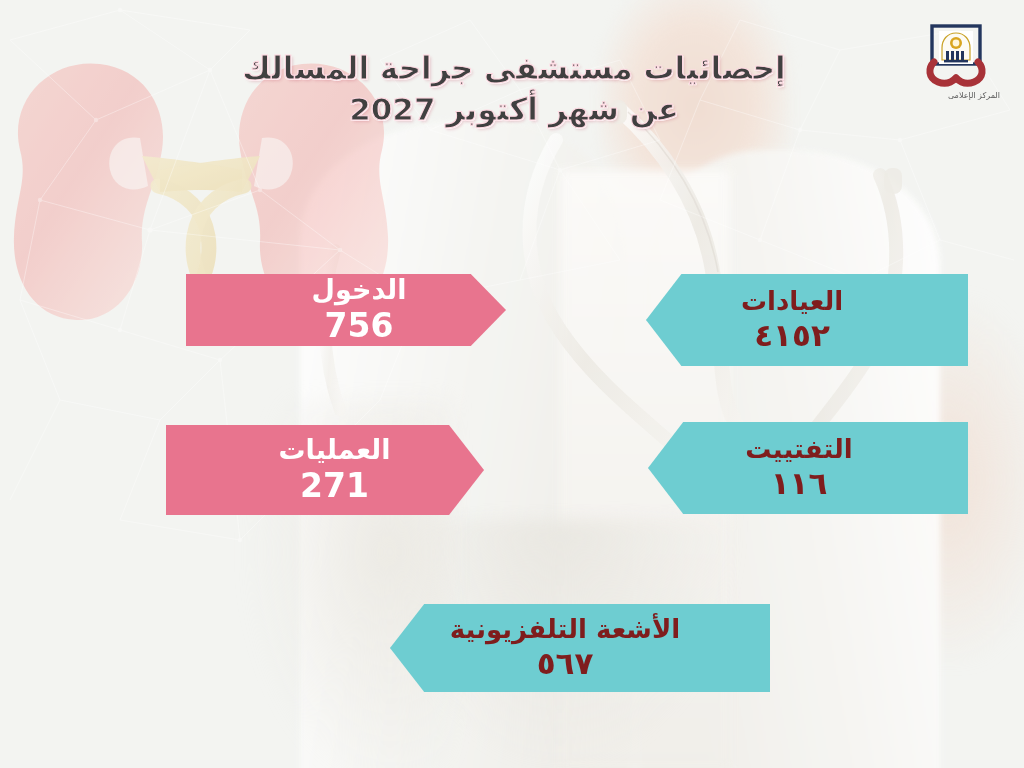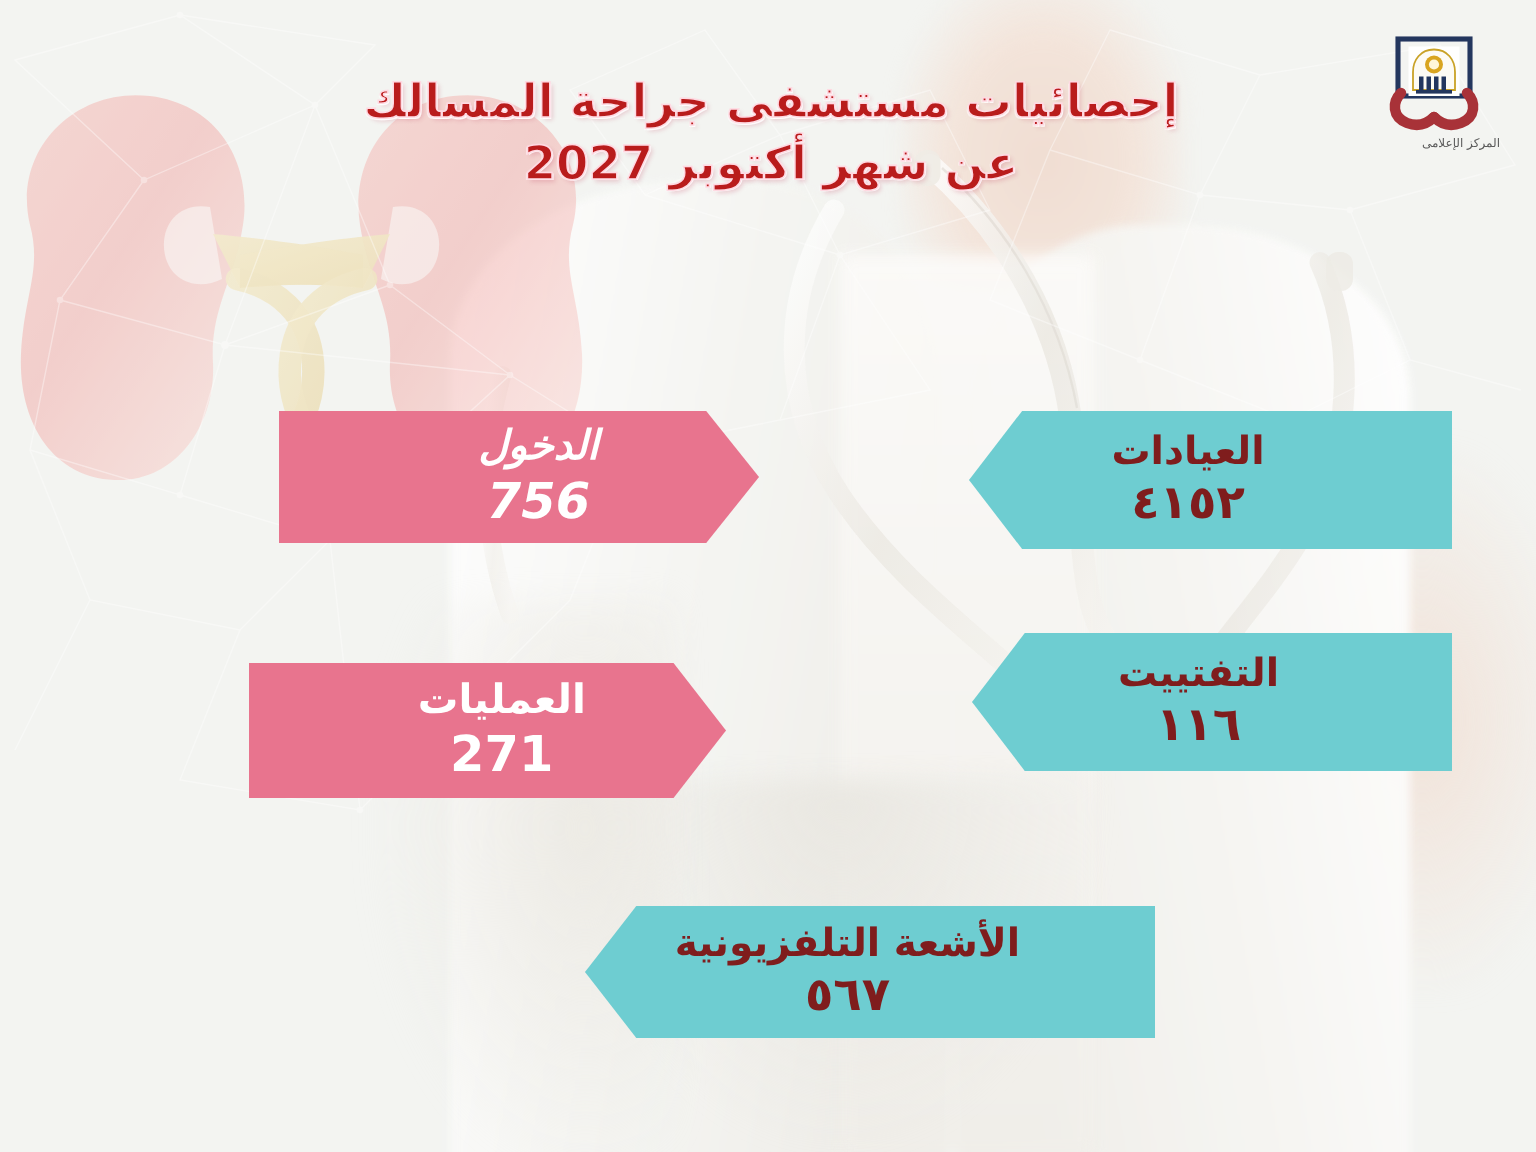--- a/index.html
+++ b/index.html
@@ -85,21 +85,21 @@
     font-family:"DejaVu Sans","Liberation Sans",sans-serif;
   }
 
   
   .title-wrap{
     position:absolute;top:48px;right:150px;width:720px;
     text-align:center;direction:rtl;
   }
   .title-line{
     font-size:31px;font-weight:bold;line-height:1.32;
-    color:#b91c1c;
+    color:#404040;
     -webkit-text-stroke:1px #ffd9e2;
     text-shadow:
        0 0 1px #ffe6ec,
        1px 1px 0 rgba(255,255,255,.85),
       -1px 1px 0 rgba(255,255,255,.55),
        2px 2px 3px rgba(190,60,90,.22);
     letter-spacing:0px;
     white-space:nowrap;
   }
 
@@ -124,26 +124,26 @@
 
   
   .banner.teal{
     background:#6ecdd1;
     color:#7f1d1d;
   }
   .banner.teal .b-label{font-size:26px;}
   .banner.teal .b-value{font-size:31px;margin-top:2px;}
 
   #b-admissions{
-    left:186px;top:274px;width:320px;height:88px;
+    left:186px;top:274px;width:320px;height:72px;
     clip-path:polygon(0 0, 89% 0, 100% 50%, 89% 100%, 0 100%);
-    padding-left:26px;box-sizing:border-box;font-style:italic;
+    padding-left:26px;box-sizing:border-box;
   }
   #b-operations{
-    left:166px;top:442px;width:318px;height:90px;
+    left:166px;top:425px;width:318px;height:90px;
     clip-path:polygon(0 0, 89% 0, 100% 50%, 89% 100%, 0 100%);
     padding-left:19px;box-sizing:border-box;
   }
   #b-clinics{
     left:646px;top:274px;width:322px;height:92px;
     clip-path:polygon(11% 0, 100% 0, 100% 100%, 11% 100%, 0 50%);
     padding-right:30px;box-sizing:border-box;
   }
   #b-lithotripsy{
     left:648px;top:422px;width:320px;height:92px;

